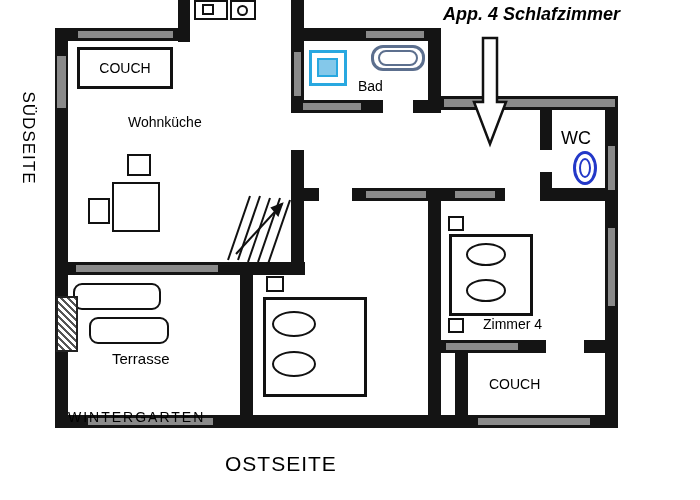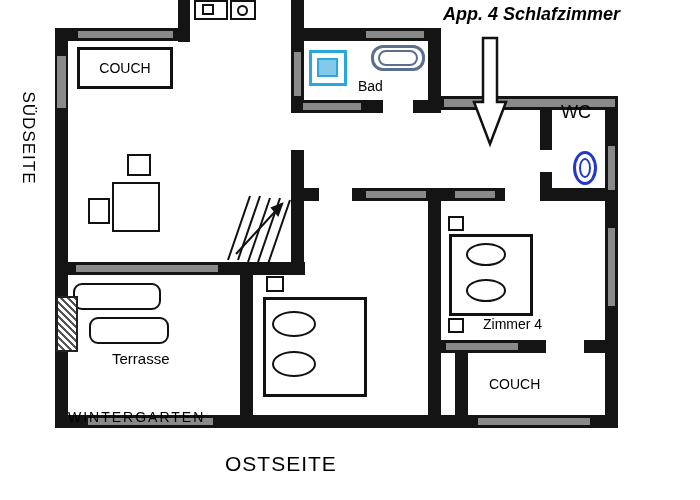--- a/index.html
+++ b/index.html
@@ -97,22 +97,23 @@
   <div class="ell" style="left:272px;top:351px;width:44px;height:26px"></div>
   <div class="box" style="left:266px;top:276px;width:18px;height:16px"></div>
 
   <div class="box rnd" style="left:73px;top:283px;width:88px;height:27px"></div>
   <div class="box rnd" style="left:89px;top:317px;width:80px;height:27px"></div>
   <div class="hatch" style="left:56px;top:296px;width:22px;height:56px"></div>
 
   <div class="lbl title" style="left:443px;top:4px">App. 4 Schlafzimmer</div>
   <div class="lbl vtext" style="left:-22px;top:128px;font-size:17px;letter-spacing:1px">SÜDSEITE</div>
   <div class="lbl" style="left:225px;top:452px;font-size:21px;letter-spacing:1px">OSTSEITE</div>
+  <div class="lbl" style="left:128px;top:114px">Wohnküche</div>
   <div class="lbl" style="left:358px;top:78px">Bad</div>
-  <div class="lbl" style="left:561px;top:102px;font-size:18px">WC</div>
+  <div class="lbl" style="left:561px;top:128px;font-size:18px">WC</div>
   <div class="lbl" style="left:483px;top:316px">Zimmer 4</div>
   <div class="lbl" style="left:489px;top:376px">COUCH</div>
   <div class="lbl" style="left:68px;top:409px;letter-spacing:2px">WINTERGARTEN</div>
   <div class="lbl" style="left:112px;top:350px;font-size:15px">Terrasse</div>
 
   <svg class="ovl" width="700" height="500" viewBox="0 0 700 500">
     <g stroke="#111" stroke-width="2">
       <line x1="228" y1="260" x2="250" y2="196"></line>
       <line x1="238" y1="260" x2="260" y2="196"></line>
       <line x1="248" y1="262" x2="270" y2="198"></line>

